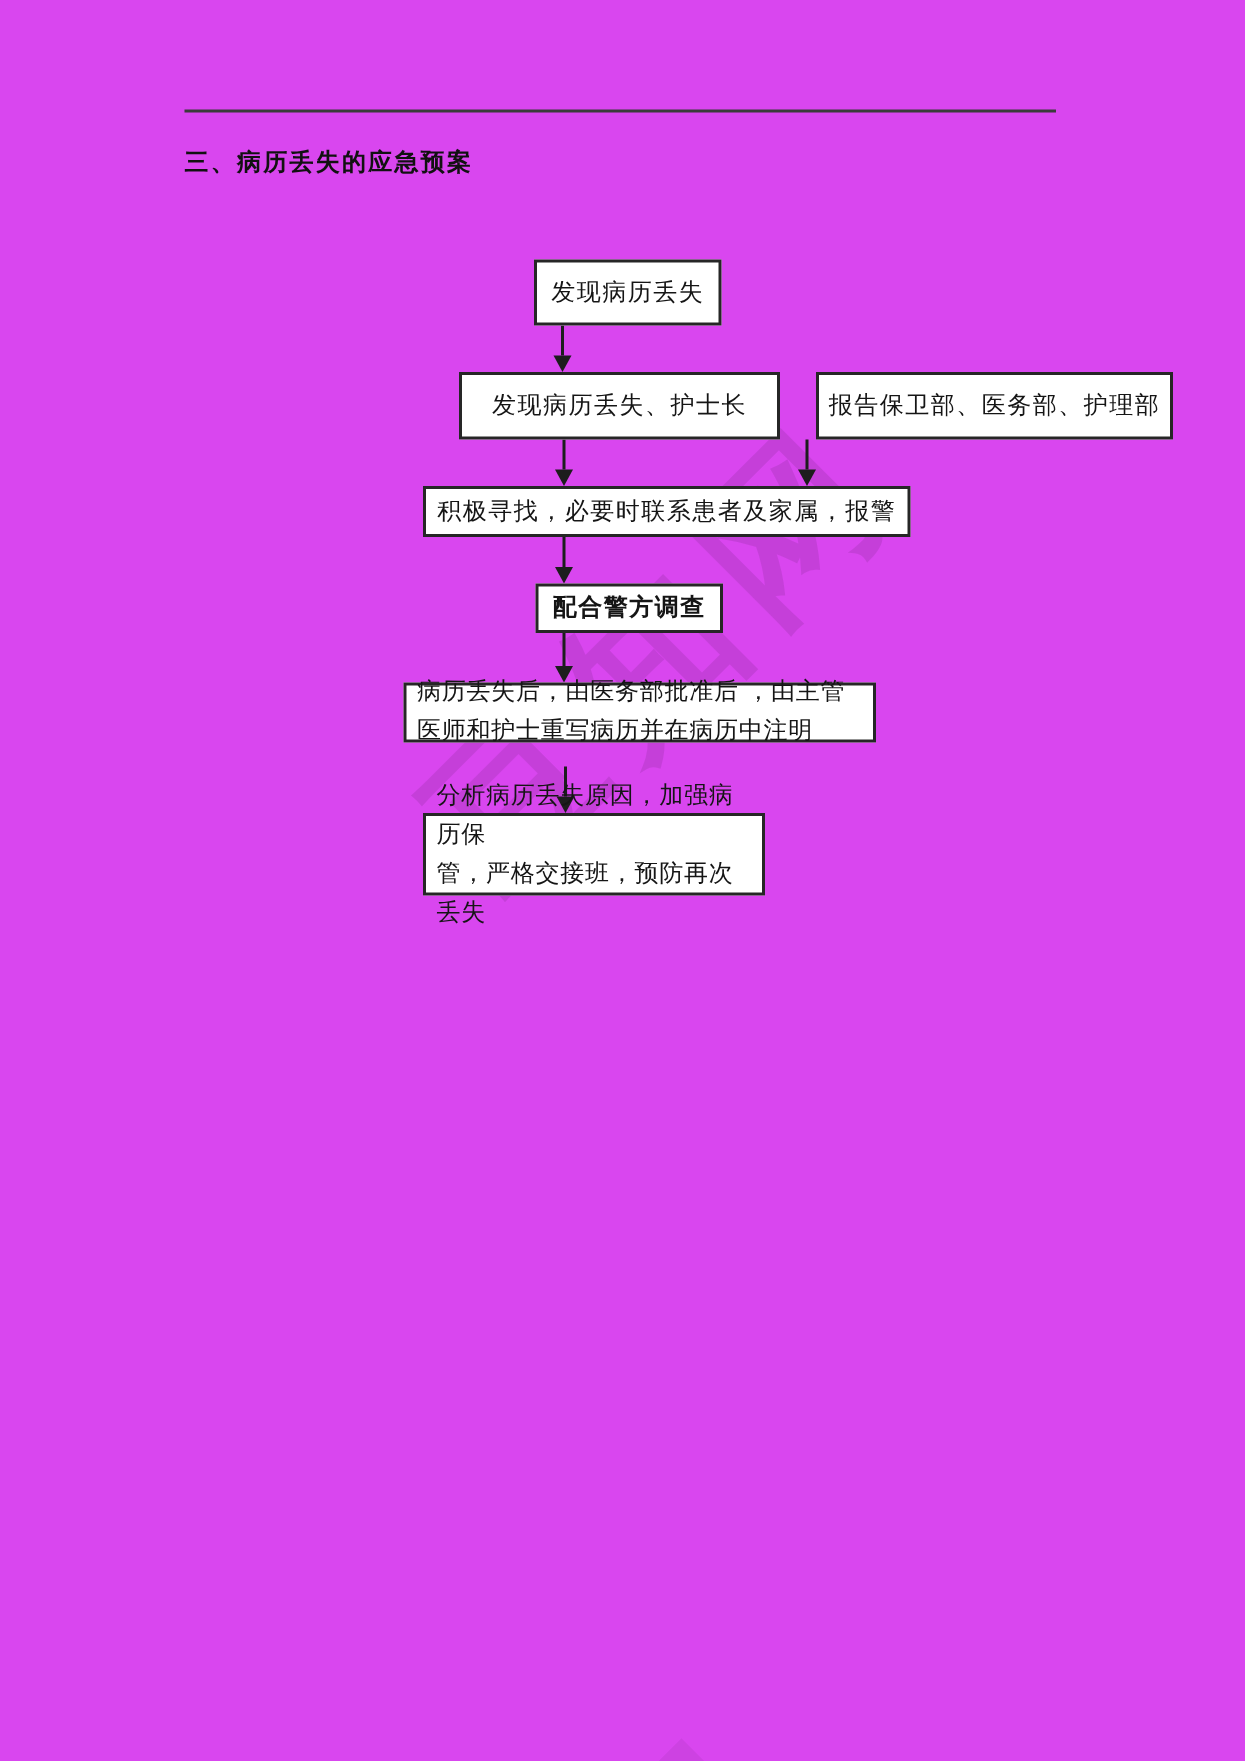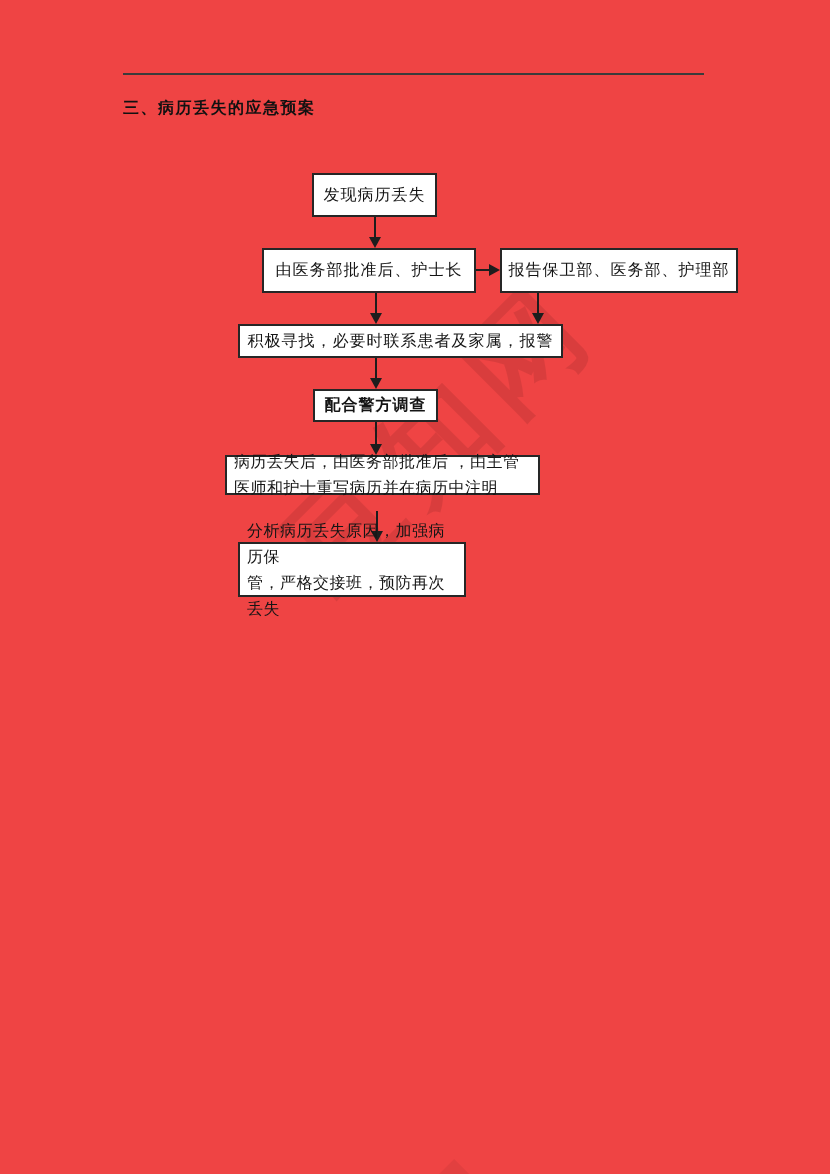--- a/index.html
+++ b/index.html
@@ -1,20 +1,20 @@
 <!DOCTYPE html>
 <html><head>
 <meta charset="utf-8">
 <style>
   html, body { margin: 0; padding: 0; background: #ffffff; }
   .page {
     position: relative;
     width: 830px;
     height: 1174px;
-    background: #ef4444;
+    background: #d946ef;
     overflow: hidden;
     font-family: "Liberation Sans", sans-serif;
     color: #141414;
   }
 
   
   .rule {
     position: absolute;
     left: 123px; top: 73px;
     width: 581px; height: 2px;
@@ -61,20 +61,21 @@
     border: 2px solid #262626;
     background: #ffffff;
     display: flex;
     align-items: center;
     justify-content: center;
     font-size: 16px;
     letter-spacing: 1px;
     color: #151515;
     z-index: 2;
     text-align: center;
+    margin-left: 44px;
   }
   .n1 { left: 312px; top: 173px; width: 125px; height: 44px; }
   .n2 { left: 262px; top: 248px; width: 214px; height: 45px; }
   .n3 { left: 500px; top: 248px; width: 238px; height: 45px; text-align: center; }
   .n4 { left: 238px; top: 324px; width: 325px; height: 34px; }
   .n5 { left: 313px; top: 389px; width: 125px; height: 33px; font-weight: bold; }
   .n6 { left: 225px; top: 455px; width: 315px; height: 40px; }
   .n7 { left: 238px; top: 542px; width: 228px; height: 55px; }
   .node.multiline {
     justify-content: flex-start;
@@ -132,21 +133,21 @@
 <div class="page">
 
   <div class="rule"></div>
 
   <div class="title">三、病历丢失的应急预案</div>
 
   <div class="wm wm-mid">豆知网</div>
   <div class="wm wm-bottom">网</div>
 
   <div class="node n1">发现病历丢失</div>
-  <div class="node n2">由医务部批准后、护士长</div>
+  <div class="node n2">发现病历丢失、护士长</div>
   <div class="node n3">报告保卫部、医务部、护理部</div>
   <div class="node n4">积极寻找，必要时联系患者及家属，报警</div>
   <div class="node n5">配合警方调查</div>
   <div class="node n6 multiline">病历丢失后，由医务部批准后 ，由主管
 医师和护士重写病历并在病历中注明</div>
   <div class="node n7 multiline">分析病历丢失原因，加强病历保
 管，严格交接班，预防再次丢失</div>
 
   <div class="av a1"></div>
   <div class="ah a2"></div>

